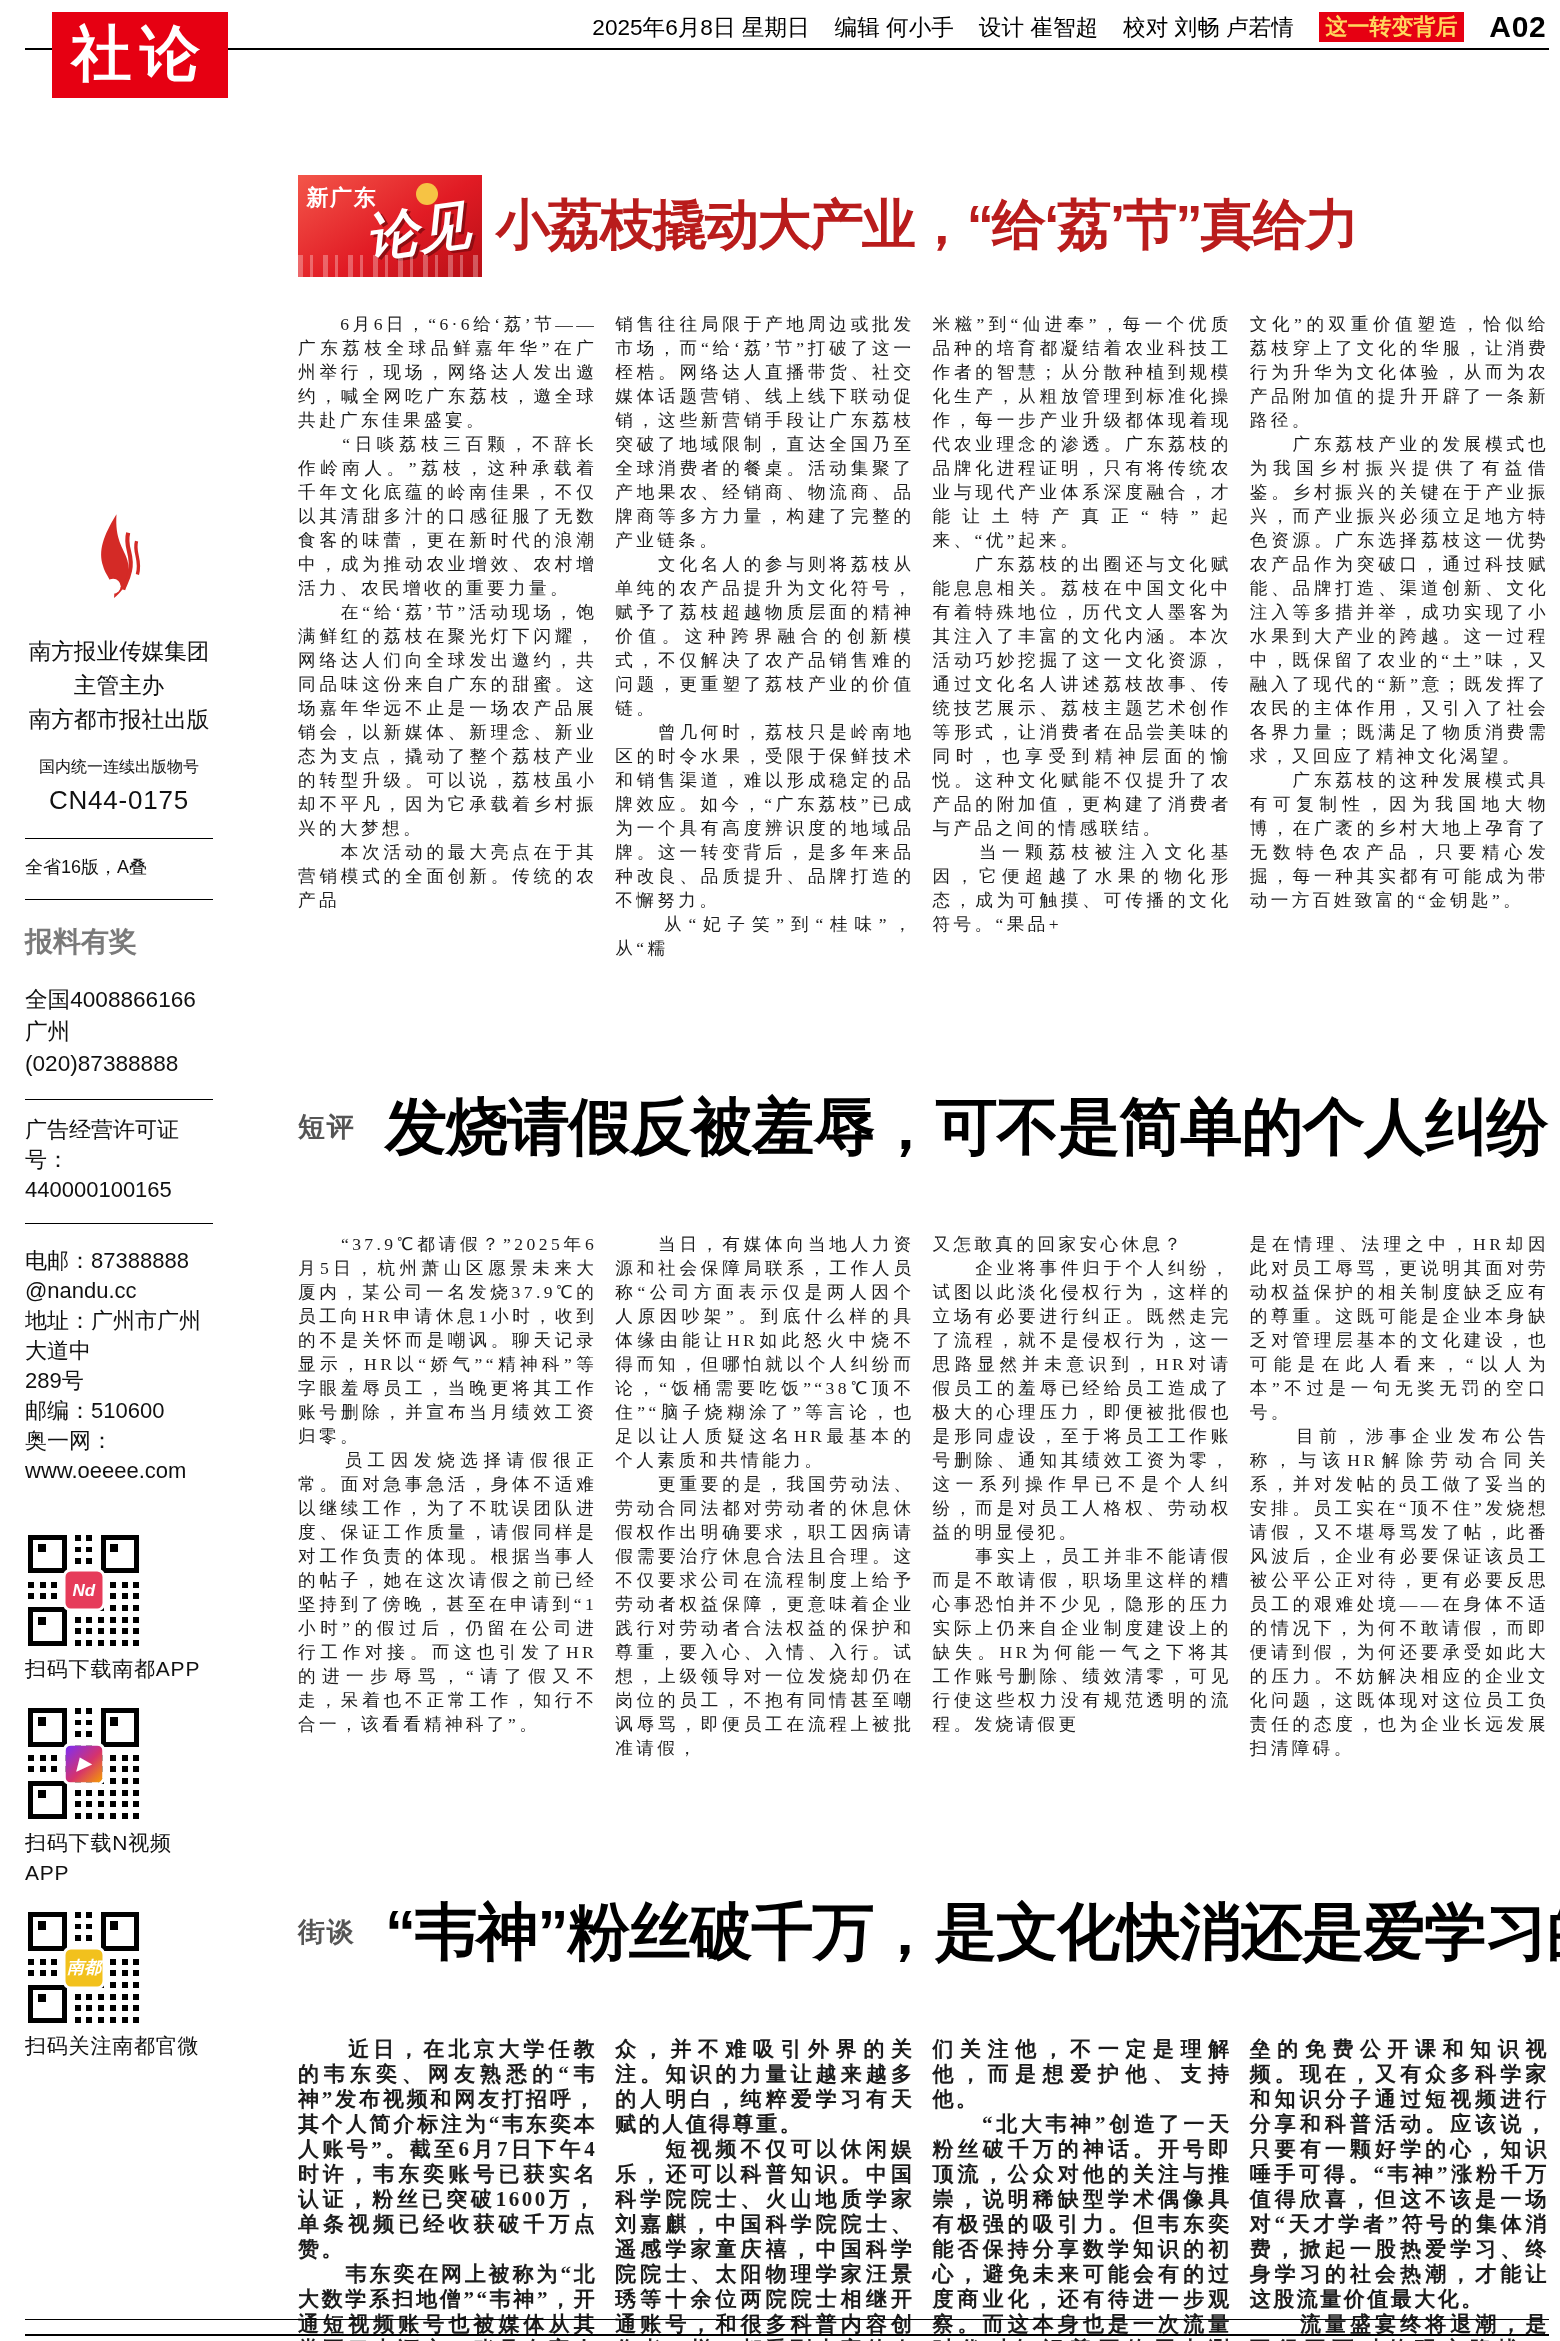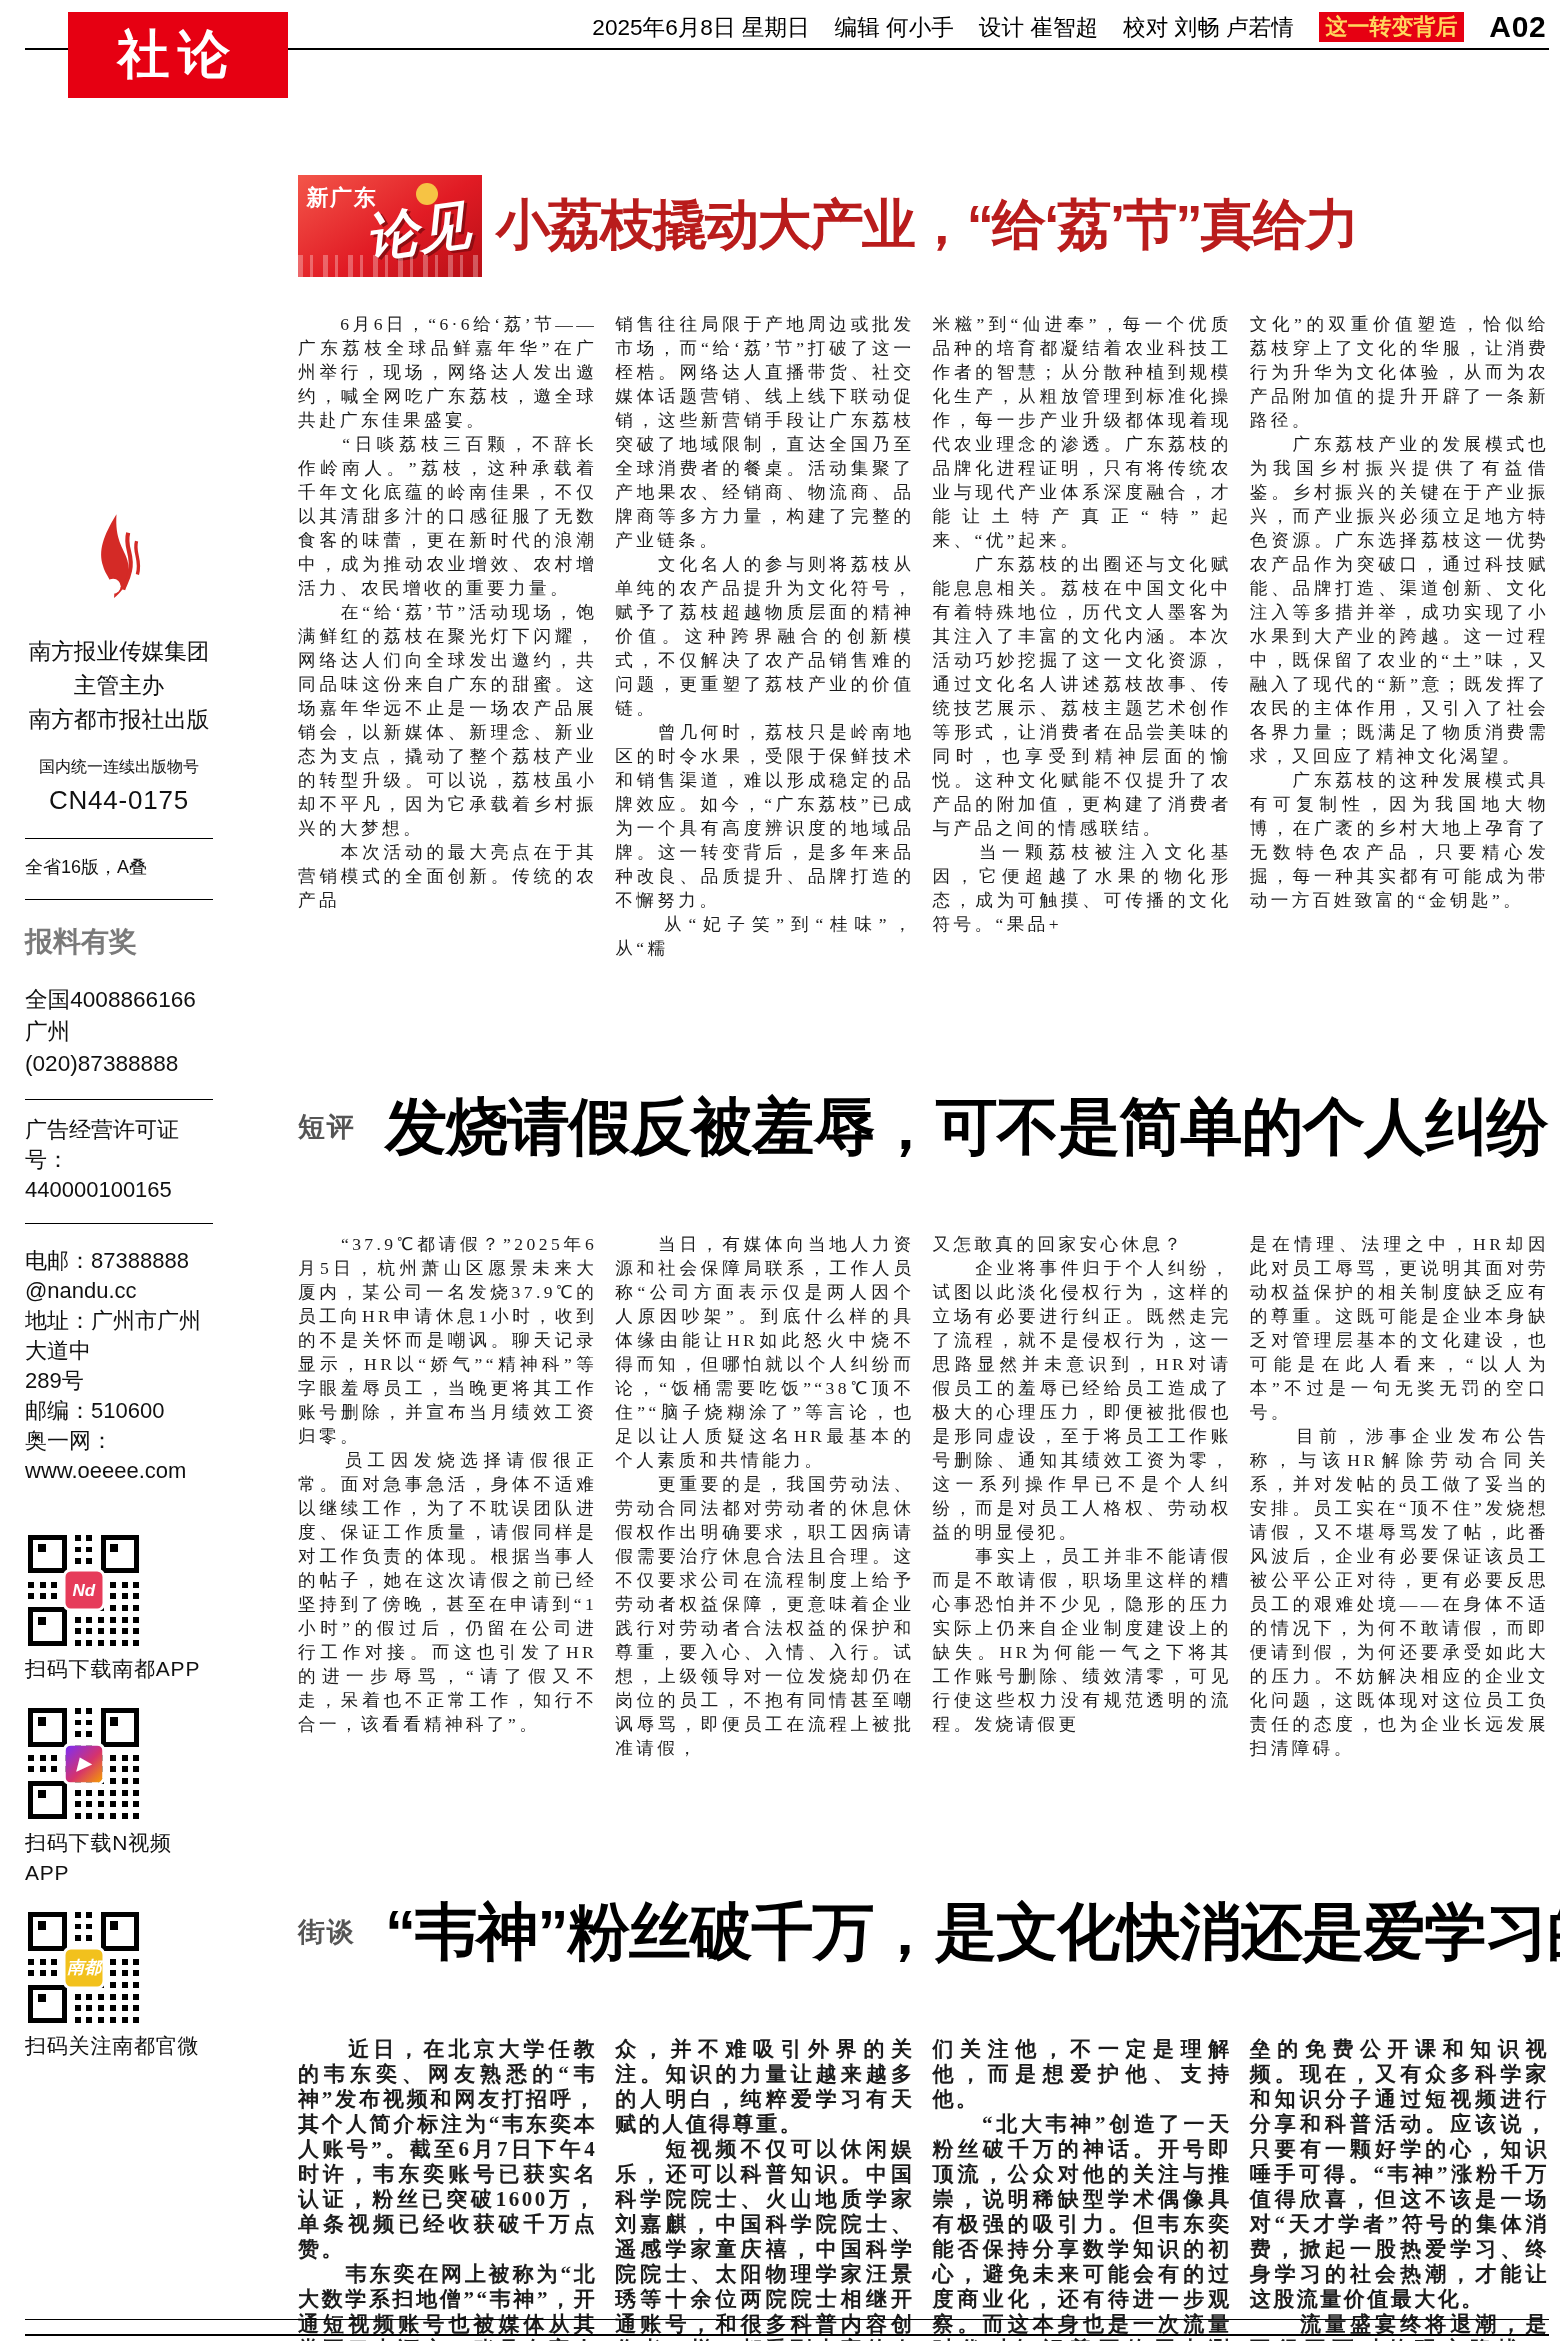--- a/index.html
+++ b/index.html
@@ -1,21 +1,21 @@
 <!DOCTYPE html>
 <html style="font-size:13.4px"><head>
 <meta charset="utf-8">
 <style>
   html,body{margin:0;padding:0;background:#e9e9e9;}
   .page{position:relative;width:1560px;height:2342px;background:#fff;margin:0 auto;
         font-family:"Liberation Sans",sans-serif;color:#111;overflow:hidden;}
   
   .header-rule{position:absolute;left:25px;right:11px;top:48px;height:1.7px;background:#000;}
-  .badge{position:absolute;left:68px;top:11.7px;width:220px;height:86px;background:#e60012;
-         color:#fff;font-size:52px;font-weight:900;display:flex;align-items:center;
+  .badge{position:absolute;left:52px;top:11.7px;width:176px;height:86px;background:#e60012;
+         color:#fff;font-size:60px;font-weight:900;display:flex;align-items:center;
          justify-content:center;letter-spacing:8.4px;z-index:2;}
   .header-meta{position:absolute;right:13.4px;top:10px;display:flex;align-items:center;gap:25px;
                font-size:22.6px;color:#000;white-space:nowrap;}
   .brand-box{background:#e60012;color:#ffd75e;font-weight:700;font-size:22px;padding:2.5px 6.7px;line-height:1.1;}
   .page-no{font-size:30px;font-weight:700;letter-spacing:0.8px;}
   
   .sidebar{position:absolute;left:25px;top:126px;width:188px;font-size:22px;line-height:1.45;}
   .flame{display:block;margin:385px auto 22px auto;width:52px;height:102px;}
   .sb-center{text-align:center;}
   .publisher .line{font-size:22.6px;line-height:34px;font-weight:500;}

